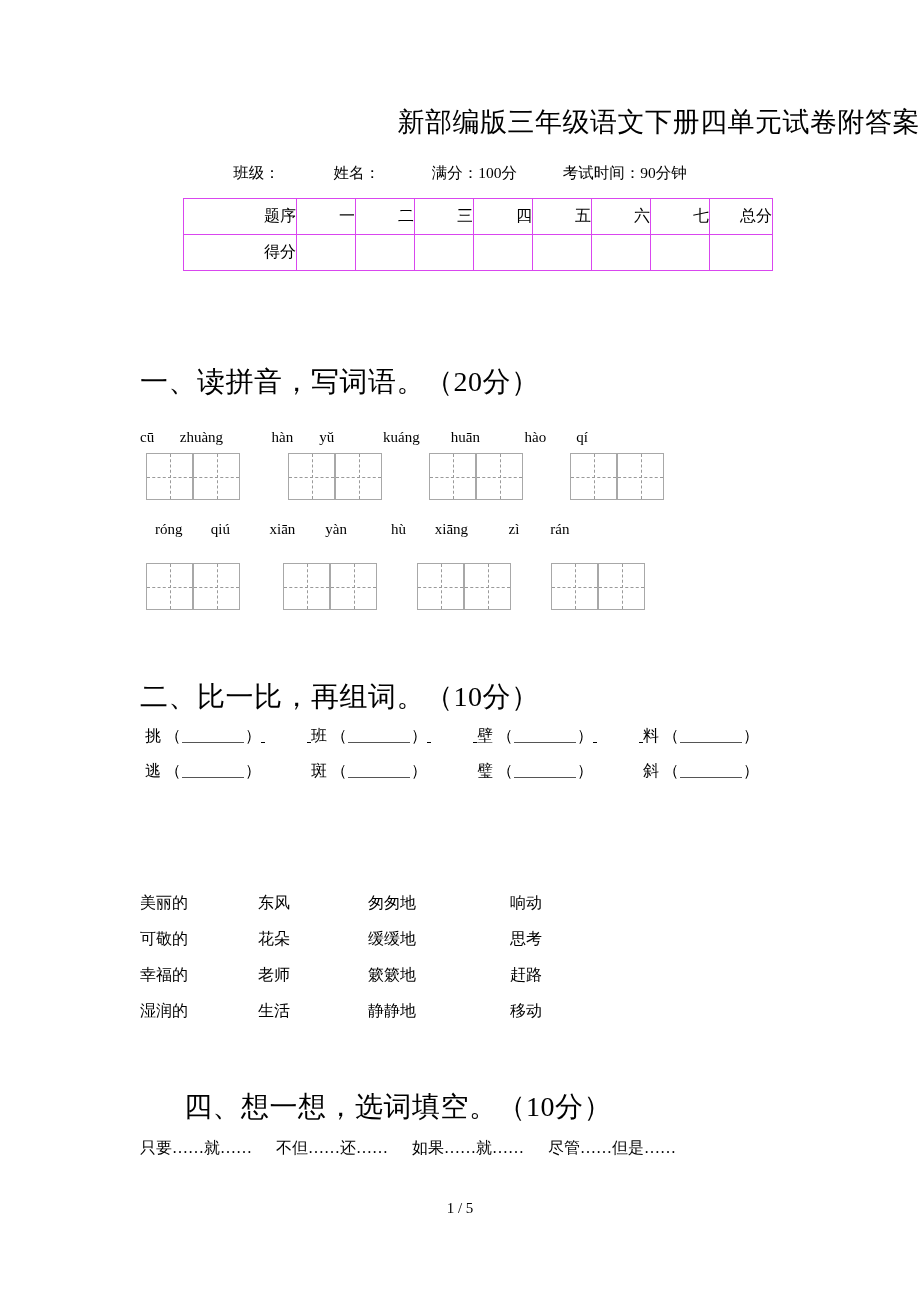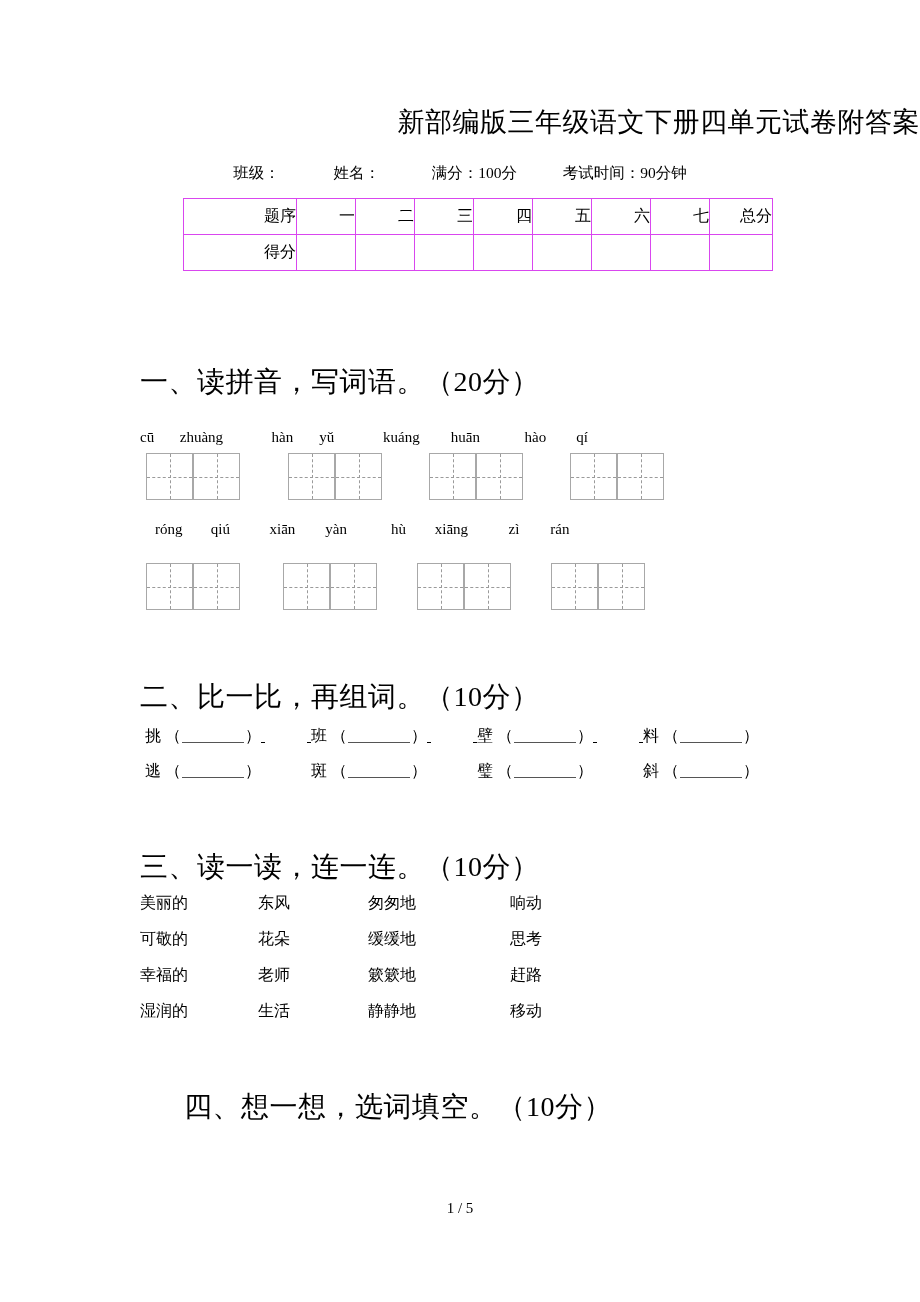--- a/index.html
+++ b/index.html
@@ -324,21 +324,20 @@
       <span class="cmp-char">璧</span>
       <span class="cmp-paren">（</span><span class="cmp-blank"></span><span class="cmp-paren">）</span>
     </span>
     <span class="cmp-gap"></span>
     <span class="cmp-item">
       <span class="cmp-char">斜</span>
       <span class="cmp-paren">（</span><span class="cmp-blank"></span><span class="cmp-paren">）</span>
     </span>
   </div>
 
-  <div class="sec-head" style="left:140px; top:848px;">三、读一读，连一连。（10分）</div>
 
   <div class="match-grid" style="left:140px; top:893px;">
     <div class="match-line">
       <span class="match-cell mc1">美丽的</span>
       <span class="match-cell mc2">东风</span>
       <span class="match-cell mc3">匆匆地</span>
       <span class="match-cell mc4">响动</span>
     </div>
     <div class="match-line">
       <span class="match-cell mc1">可敬的</span>
@@ -355,16 +354,25 @@
     <div class="match-line">
       <span class="match-cell mc1">湿润的</span>
       <span class="match-cell mc2">生活</span>
       <span class="match-cell mc3">静静地</span>
       <span class="match-cell mc4">移动</span>
     </div>
   </div>
 
   <div class="sec-head" style="left:140px; top:1088px;margin-left:44px;">四、想一想，选词填空。（10分）</div>
 
+  <div class="wordbank" style="left:140px; top:1138px;">
+    <span class="wb-item">只要……就……</span>
+    <span class="wb-gap"></span>
+    <span class="wb-item">不但……还……</span>
+    <span class="wb-gap"></span>
+    <span class="wb-item">如果……就……</span>
+    <span class="wb-gap"></span>
+    <span class="wb-item">尽管……但是……</span>
+  </div>
 
   <div class="footer">1 / 5</div>
 
 </div>
 
 </body></html>

